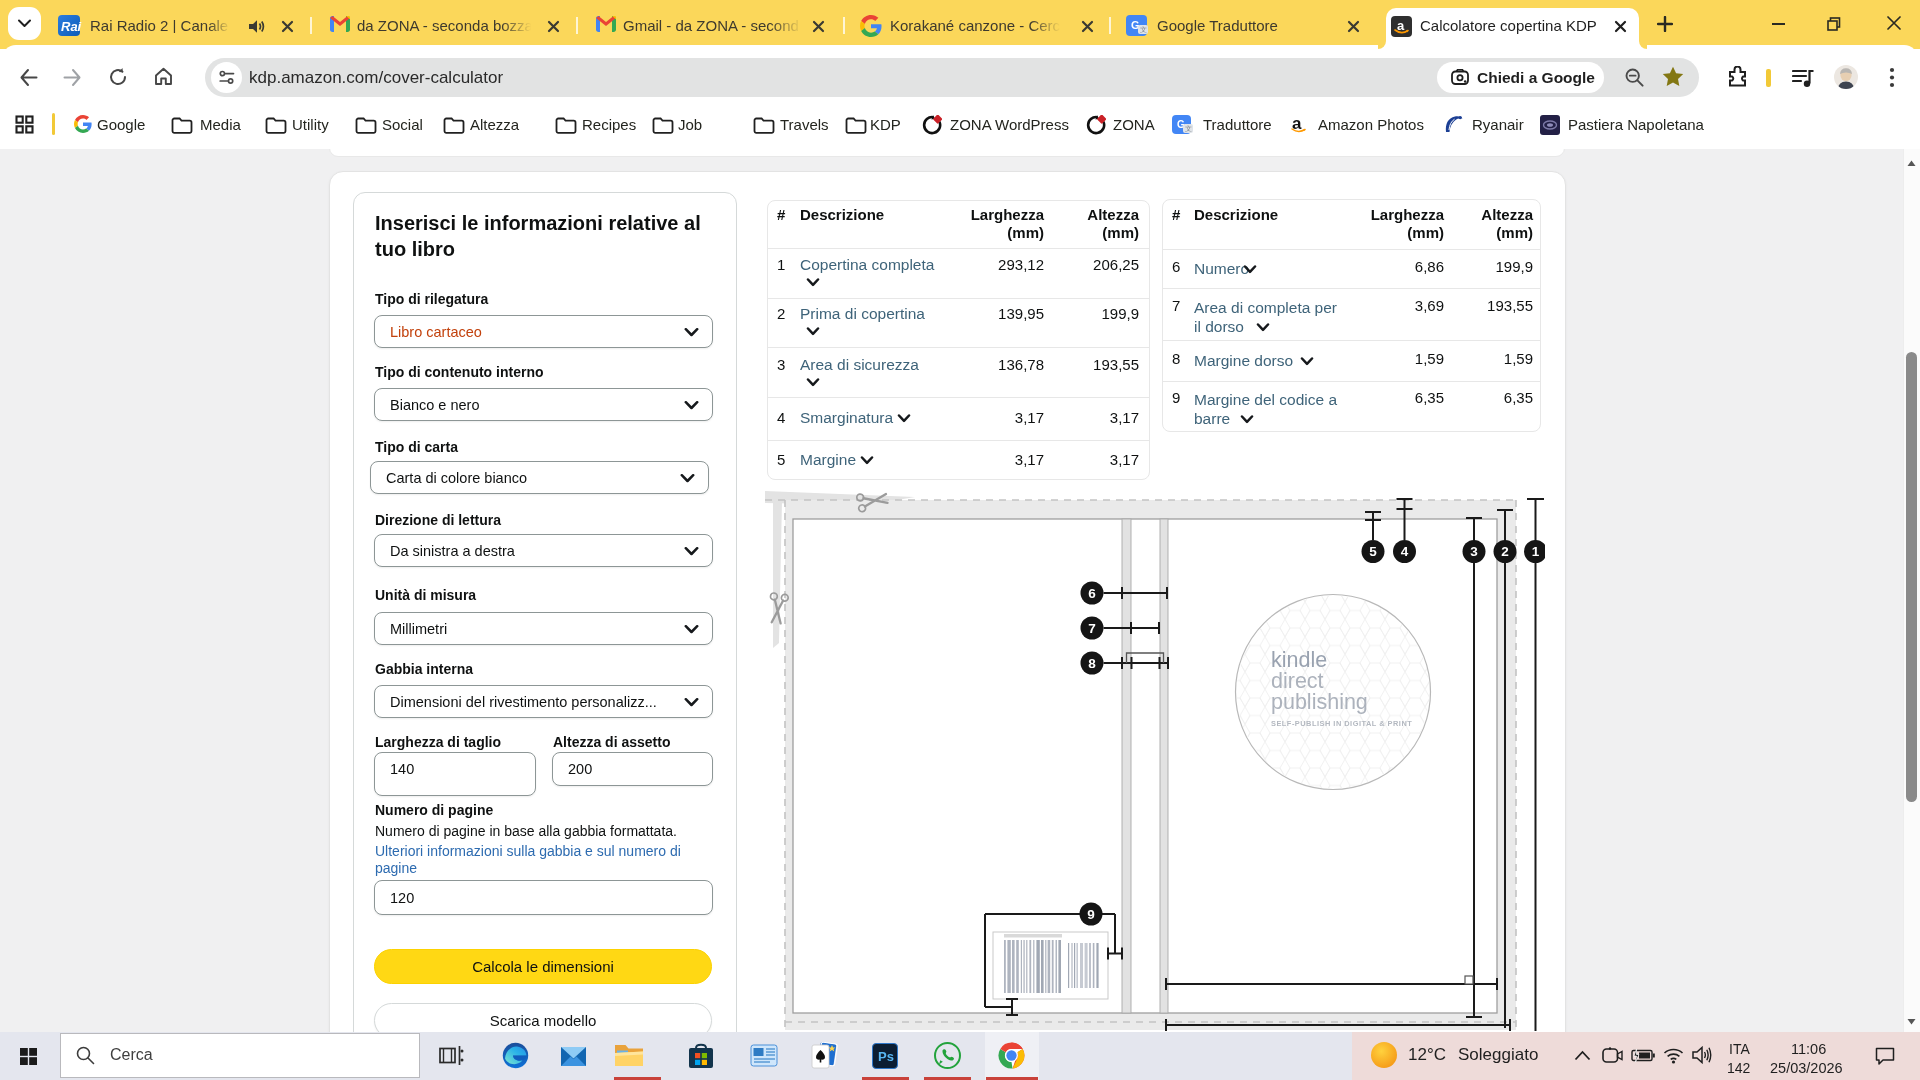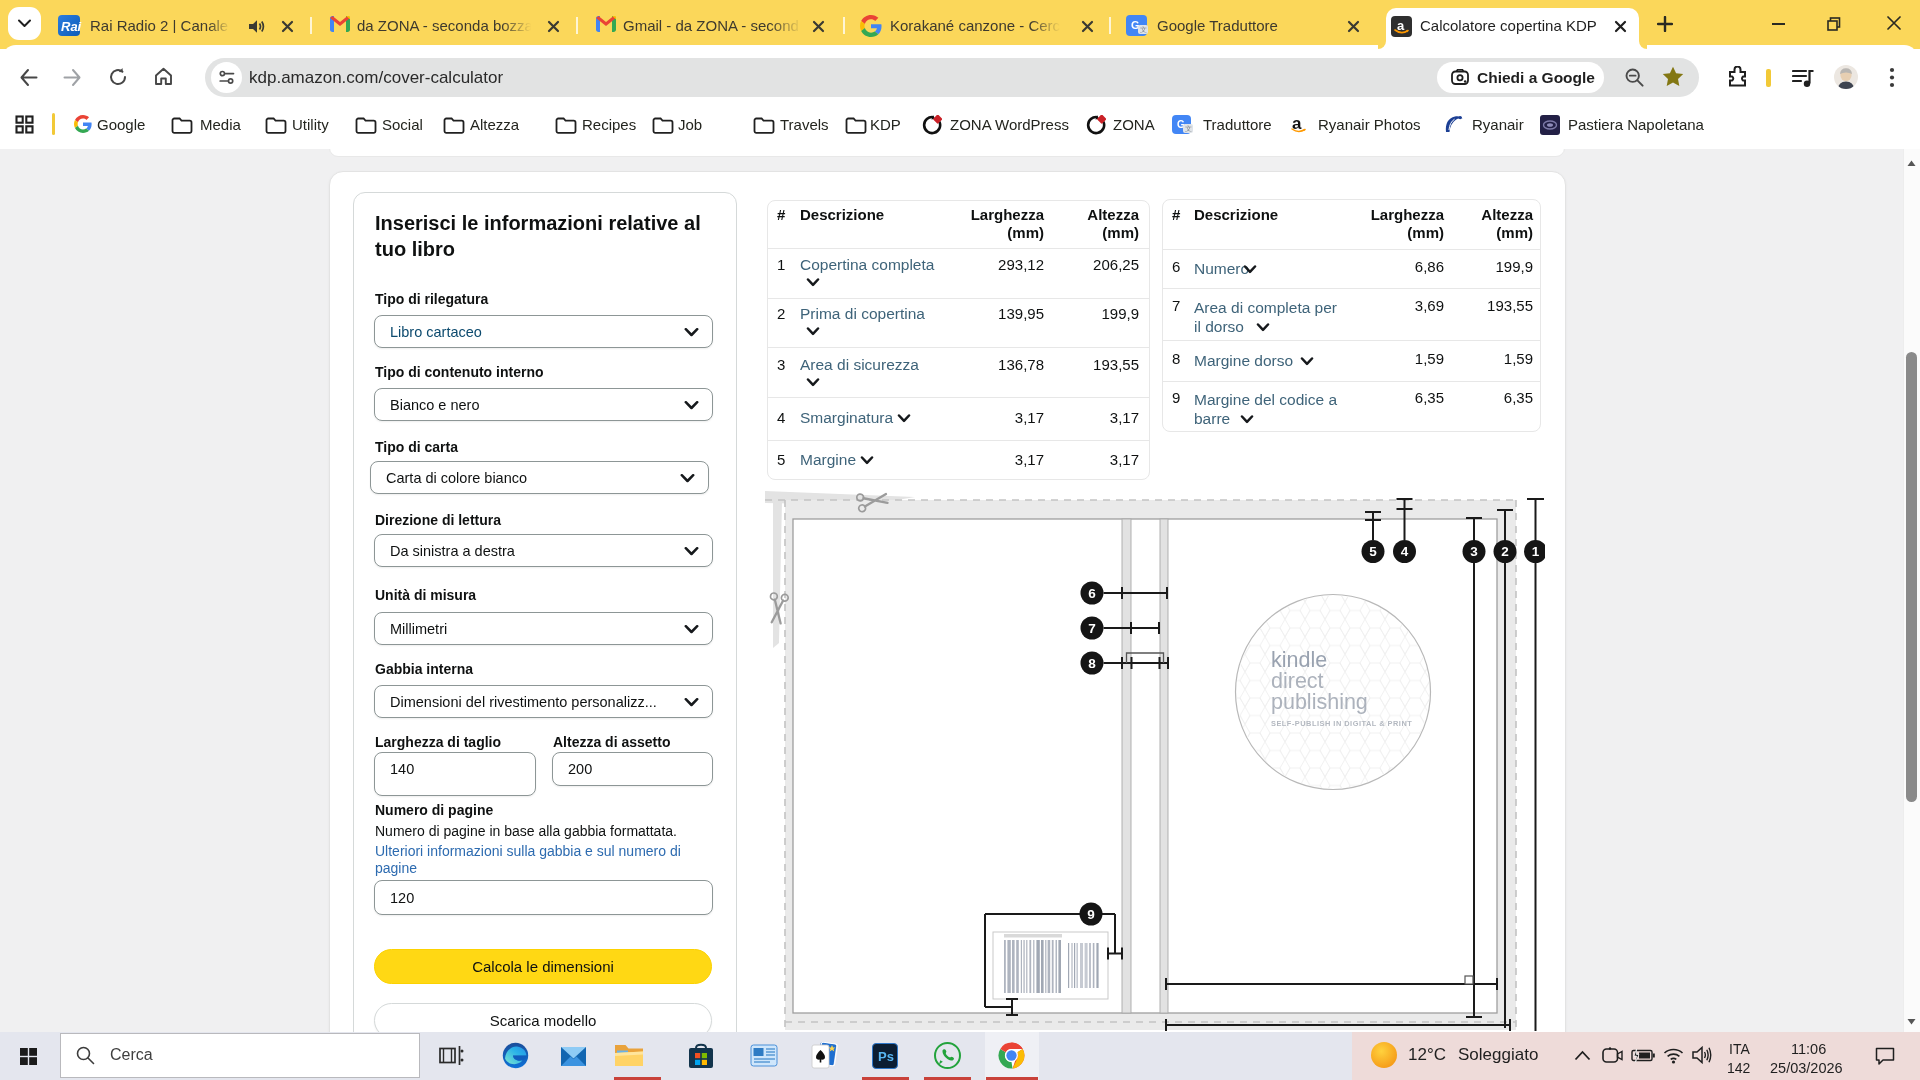--- a/index.html
+++ b/index.html
@@ -256,21 +256,21 @@
     <div class="abs" style="left:1172px;top:8px;width:19px;height:19px;background:#4286f5;border-radius:4px;"></div>
     <div class="txt" style="left:1177px;top:13px;font-size:10px;font-weight:bold;color:#fff;">G</div>
     <div class="abs" style="left:1183px;top:17px;width:10px;height:9px;background:#dfe3e8;border-radius:2px;"></div>
     <div class="txt" style="left:1185px;top:18px;font-size:7px;color:#7b8288;">文</div>
     <div class="txt" style="left:1203px;top:10px;">Traduttore</div>
     <div class="txt" style="left:1292px;top:8px;font-size:17px;font-weight:bold;color:#111;">a</div>
     <svg class="abs" style="left:1291px;top:21px" width="15" height="6" viewBox="0 0 15 6">
         <path d="M1 1 Q7.5 5.6 14 1.5" fill="none" stroke="#f90" stroke-width="1.5" stroke-linecap="round"></path>
         <path d="M14 1.5 L12.2 1 L13.7 3.3 Z" fill="#f90"></path>
       </svg>
-    <div class="txt" style="left:1318px;top:10px;">Ryanair Photos</div>
+    <div class="txt" style="left:1318px;top:10px;">Amazon Photos</div>
     <svg class="abs" style="left:1444px;top:8px" width="20" height="19" viewBox="0 0 20 19">
         <path d="M2 17 C1 9 4 3 11 1.5 C15 .8 18 2.2 18.5 3.5 C16 3 13 3.6 11 5.5 C7 9 6 13 5.5 17 Z" fill="#1c3f94"></path>
         <path d="M5 15 C5.5 10 7 6.5 10.5 4.2 M7 16 C7.5 12 9 8.5 12.5 6" stroke="#fff" stroke-width="1" fill="none"></path>
         <circle cx="16.2" cy="2.6" r="1.7" fill="#1c3f94"></circle>
       </svg>
     <div class="txt" style="left:1472px;top:10px;">Ryanair</div>
     <div class="abs" style="left:1540px;top:8px;width:20px;height:20px;background:#232046;border-radius:3px;"></div>
     <svg class="abs" style="left:1542px;top:12px" width="16" height="12" viewBox="0 0 16 12">
         <ellipse cx="8" cy="6" rx="6.5" ry="4" fill="none" stroke="#7d7aa8" stroke-width="1.4"></ellipse>
         <ellipse cx="8" cy="6" rx="3" ry="1.8" fill="#8f8cba"></ellipse>
@@ -289,21 +289,21 @@
     <div class="txt" style="left:375px;top:143px;font-size:14px;font-weight:bold;color:#0f1111;">Tipo di rilegatura</div>
     <div class="txt" style="left:375px;top:216px;font-size:14px;font-weight:bold;color:#0f1111;">Tipo di contenuto interno</div>
     <div class="txt" style="left:375px;top:291px;font-size:14px;font-weight:bold;color:#0f1111;">Tipo di carta</div>
     <div class="txt" style="left:375px;top:364px;font-size:14px;font-weight:bold;color:#0f1111;">Direzione di lettura</div>
     <div class="txt" style="left:375px;top:439px;font-size:14px;font-weight:bold;color:#0f1111;">Unità di misura</div>
     <div class="txt" style="left:375px;top:513px;font-size:14px;font-weight:bold;color:#0f1111;">Gabbia interna</div>
     <div class="abs" style="left:374px;top:166px;width:339px;height:33px;border:1px solid #8d9696;border-radius:8px;background:#fff;box-shadow:0 1px 2px rgba(15,17,17,.07);">
           <svg width="15" height="9" viewBox="0 0 15 9" style="position:absolute;right:13px;top:12px">
             <path d="M1.8 1.2 L7.5 7 L13.2 1.2" fill="none" stroke="#16191c" stroke-width="2.5" stroke-linecap="round" stroke-linejoin="round"></path>
           </svg>
-          <div class="txt" style="left:15px;top:9px;font-size:14.5px;color:#0c4a6e;">Libro cartaceo</div>
+          <div class="txt" style="left:15px;top:9px;font-size:14.5px;color:#c2410c;">Libro cartaceo</div>
         </div>
     <div class="abs" style="left:374px;top:239px;width:339px;height:33px;border:1px solid #8d9696;border-radius:8px;background:#fff;box-shadow:0 1px 2px rgba(15,17,17,.07);">
           <svg width="15" height="9" viewBox="0 0 15 9" style="position:absolute;right:13px;top:12px">
             <path d="M1.8 1.2 L7.5 7 L13.2 1.2" fill="none" stroke="#16191c" stroke-width="2.5" stroke-linecap="round" stroke-linejoin="round"></path>
           </svg>
           <div class="txt" style="left:15px;top:9px;font-size:14.5px;color:#0f1111;">Bianco e nero</div>
         </div>
     <div class="abs" style="left:370px;top:312px;width:339px;height:33px;border:1px solid #8d9696;border-radius:8px;background:#fff;box-shadow:0 1px 2px rgba(15,17,17,.07);">
           <svg width="15" height="9" viewBox="0 0 15 9" style="position:absolute;right:13px;top:12px">
             <path d="M1.8 1.2 L7.5 7 L13.2 1.2" fill="none" stroke="#16191c" stroke-width="2.5" stroke-linecap="round" stroke-linejoin="round"></path>

